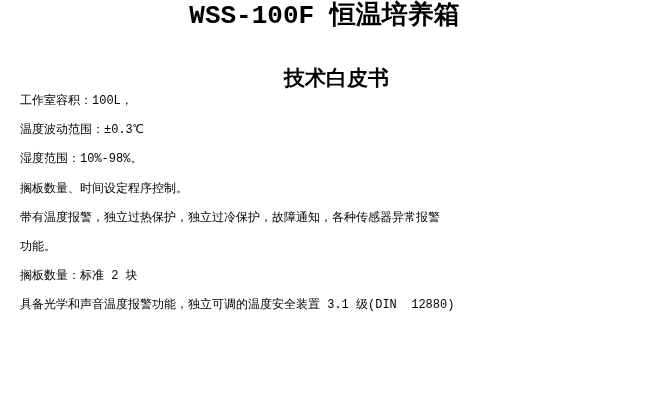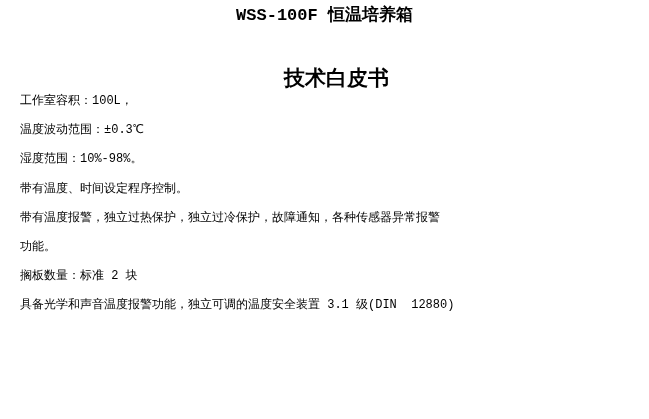--- a/index.html
+++ b/index.html
@@ -16,21 +16,21 @@
     font-family: "Liberation Mono", "DejaVu Sans Mono", monospace;
     overflow: hidden;
   }
   .title {
     position: absolute;
     top: 3px;
     left: 0;
     width: 100%;
     margin: 0;
     text-align: center;
-    font-size: 17px;
+    font-size: 26px;
     line-height: 26px;
     font-weight: bold;
     white-space: pre;
   }
   .subtitle {
     position: absolute;
     top: 55px;
     left: 0;
     width: 100%;
     margin: 12px;
@@ -58,19 +58,19 @@
 
 <div class="page">
   <h1 class="title">WSS-100F 恒温培养箱</h1>
 
   <h2 class="subtitle">技术白皮书</h2>
 
   <div class="body-text">
     <div class="body-line">工作室容积：100L，</div>
     <div class="body-line">温度波动范围：±0.3℃</div>
     <div class="body-line">湿度范围：10%-98%。</div>
-    <div class="body-line">带有温度、时间设定程序控制。</div>
+    <div class="body-line">搁板数量、时间设定程序控制。</div>
     <div class="body-line">带有温度报警，独立过热保护，独立过冷保护，故障通知，各种传感器异常报警</div>
     <div class="body-line">功能。</div>
     <div class="body-line">搁板数量：标准 2 块</div>
     <div class="body-line">具备光学和声音温度报警功能，独立可调的温度安全装置 3.1 级(DIN  12880)</div>
   </div>
 </div>
 
 </body></html>

